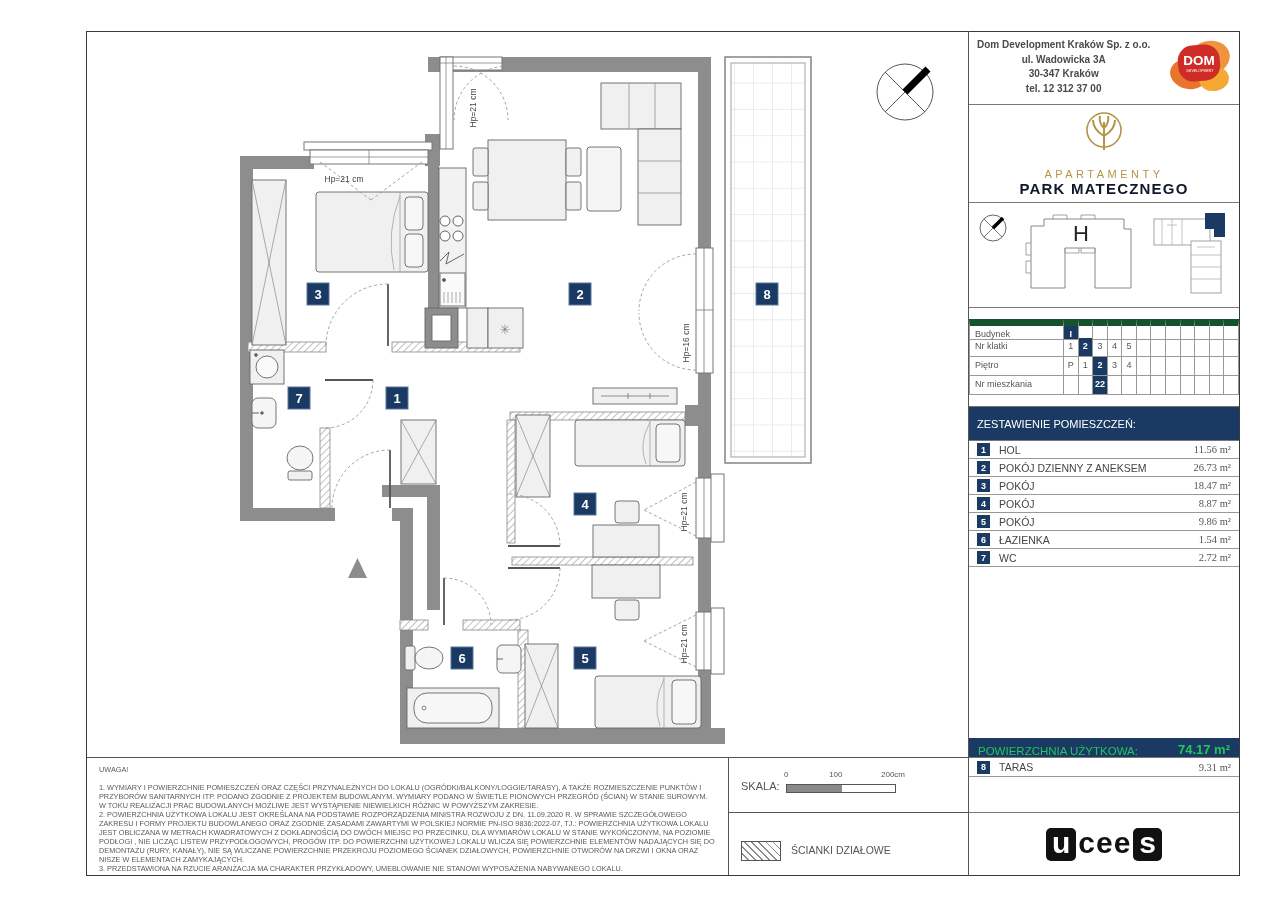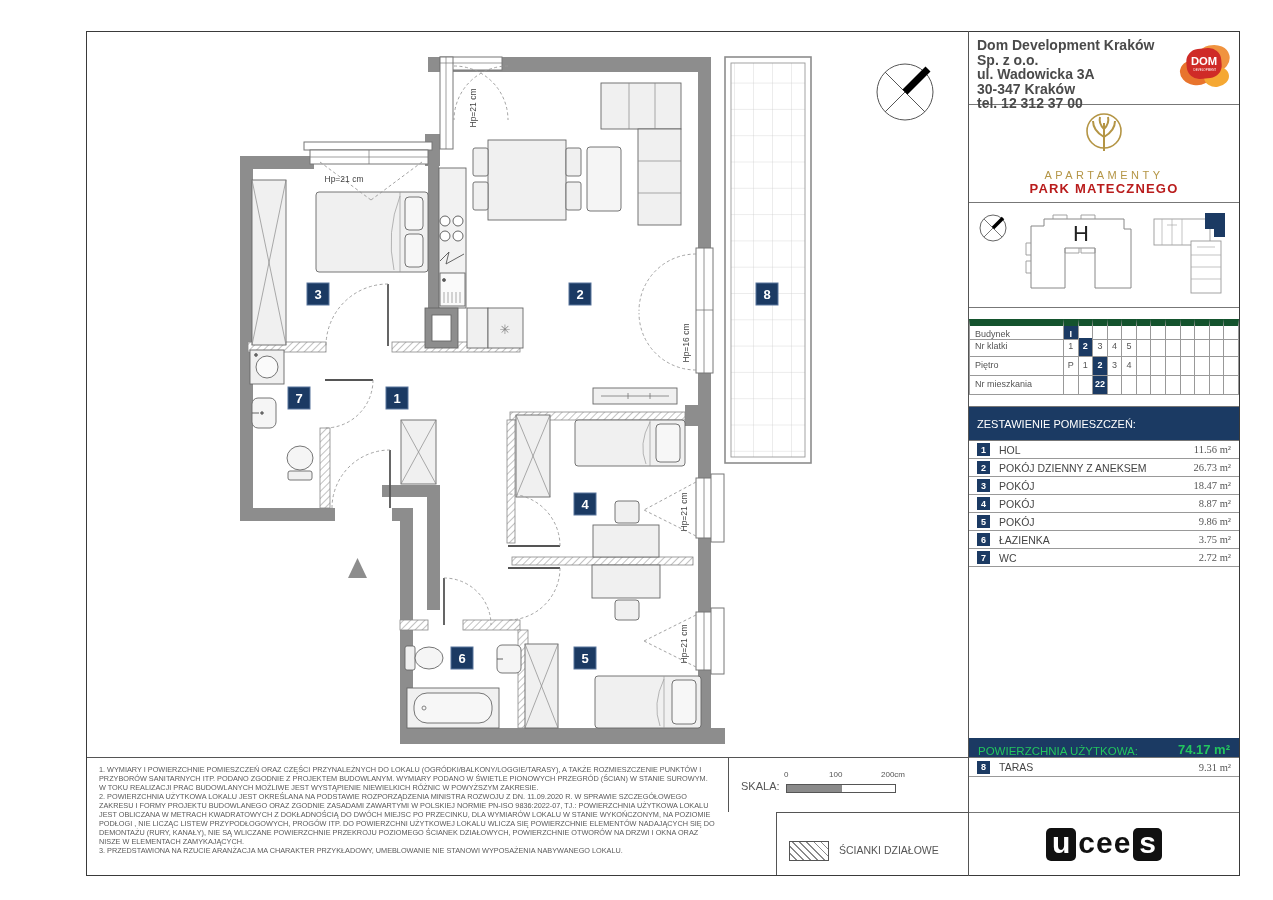--- a/index.html
+++ b/index.html
@@ -11,34 +11,34 @@
   
   #notes{position:absolute;left:87px;top:757px;width:641px;height:118px;border-top:1px solid #555;
     padding:7px 12px;color:#5a5a5a;font-size:7.3px;line-height:1.24;}
   #notes .n-title{margin-bottom:9px;}
   #scalebox{position:absolute;left:728px;top:757px;width:240px;height:55px;border-top:1px solid #555;border-left:1px solid #555;}
   #scalebox .sk-label{position:absolute;left:12px;top:22px;font-size:11px;color:#555;text-align:right;}
   #scalebox .sk-bar{position:absolute;left:57px;top:26px;width:110px;height:9px;border:1px solid #555;background:#fff;}
   #scalebox .sk-half{position:absolute;left:0;top:0;width:55px;height:7px;background:#8a8a8a;}
   #scalebox .sk-tick{position:absolute;top:12px;font-size:8px;color:#555;}
   #scalebox .t0{left:55px;} #scalebox .t100{left:100px;} #scalebox .t200{left:152px;}
-  #legendbox{position:absolute;left:728px;top:812px;width:240px;height:63px;border-top:1px solid #555;border-left:1px solid #555;margin-left:48px;}
+  #legendbox{position:absolute;left:728px;top:812px;width:240px;height:63px;border-top:1px solid #555;border-left:1px solid #555;}
   #legendbox .sw{position:absolute;left:12px;top:28px;width:40px;height:20px;border:1px solid #555;
     background:repeating-linear-gradient(45deg,#fff 0 4px,#8a8a8a 4px 5px);}
   #legendbox .lg-label{position:absolute;left:62px;top:31px;font-size:10.5px;color:#555;}
 
   
   #sidebar{position:absolute;left:968px;top:31px;width:271px;height:845px;border-left:1px solid #555;
     display:flex;flex-direction:column;}
   .sec{border-bottom:1px solid #777;position:relative;}
   .s-company{height:74px;padding:7px 8px;display:flex;justify-content:space-between;}
-  .s-company .addr{font-size:14px;font-weight:bold;color:#4a4a4a;line-height:14.5px;}
+  .s-company .addr{font-size:10px;font-weight:bold;color:#4a4a4a;line-height:14.5px;text-align:center;}
   .s-brand{height:98px;display:flex;flex-direction:column;align-items:center;justify-content:center;}
   .brand-l1{font-size:11px;letter-spacing:3.5px;color:#b49545;margin-top:14px;}
-  .brand-l2{font-size:13px;font-weight:bold;letter-spacing:1.2px;color:#b91c1c;}
+  .brand-l2{font-size:15px;font-weight:bold;letter-spacing:1.2px;color:#0f172a;}
   .s-diagrams{height:105px;}
   .s-table{height:99px;padding-top:11px;}
   .it-row{display:grid;grid-template-columns:95px repeat(12,1fr);height:19px;}
   .it-label{border:1px solid #999;border-top:none;font-size:9px;color:#555;padding:3px 0 0 5px;}
   .it-row:first-child .it-label, .it-row:first-child .it-cell{border-top:7px solid #14532d;}
   .it-cell{border:1px solid #999;border-left:none;border-top:none;font-size:9px;color:#555;text-align:center;padding-top:3px;}
   .it-row .it-cell.hl{background:#1b3a63;color:#fff;font-weight:bold;}
   .s-rooms-header{height:34px;background:#1b3a63;color:#fff;font-size:11px;display:flex;align-items:center;padding-left:8px;}
   .room-row{height:18px;display:flex;align-items:center;padding:0 8px;border-bottom:1px solid #999;font-size:10.5px;color:#444;}
   .rbadge{width:13px;height:13px;background:#1b3a63;color:#fff;font-size:9px;font-weight:bold;
@@ -327,20 +327,21 @@
     <text x="256" y="152" text-anchor="middle">Hp=21 cm</text>
     <text transform="rotate(-90 388 78)" x="388" y="78" text-anchor="middle">Hp=21 cm</text>
     <text transform="rotate(-90 601 313)" x="601" y="313" text-anchor="middle">Hp=16 cm</text>
     <text transform="rotate(-90 599 482)" x="599" y="482" text-anchor="middle">Hp=21 cm</text>
     <text transform="rotate(-90 599 614)" x="599" y="614" text-anchor="middle">Hp=21 cm</text>
   </g>
 </svg>
 </div>
 
 <div id="notes">
+  <div class="n-title">UWAGA!</div>
   <div>1. WYMIARY I POWIERZCHNIE POMIESZCZEŃ ORAZ CZĘŚCI PRZYNALEŻNYCH DO LOKALU (OGRÓDKI/BALKONY/LOGGIE/TARASY), A TAKŻE ROZMIESZCZENIE PUNKTÓW I PRZYBORÓW SANITARNYCH ITP. PODANO ZGODNIE Z PROJEKTEM BUDOWLANYM. WYMIARY PODANO W ŚWIETLE PIONOWYCH PRZEGRÓD (ŚCIAN) W STANIE SUROWYM. W TOKU REALIZACJI PRAC BUDOWLANYCH MOŻLIWE JEST WYSTĄPIENIE NIEWIELKICH RÓŻNIC W POWYŻSZYM ZAKRESIE.</div>
   <div>2. POWIERZCHNIA UŻYTKOWA LOKALU JEST OKREŚLANA NA PODSTAWIE ROZPORZĄDZENIA MINISTRA ROZWOJU Z DN. 11.09.2020 R. W SPRAWIE SZCZEGÓŁOWEGO ZAKRESU I FORMY PROJEKTU BUDOWLANEGO ORAZ ZGODNIE ZASADAMI ZAWARTYMI W POLSKIEJ NORMIE PN-ISO 9836:2022-07, TJ.: POWIERZCHNIA UŻYTKOWA LOKALU JEST OBLICZANA W METRACH KWADRATOWYCH Z DOKŁADNOŚCIĄ DO DWÓCH MIEJSC PO PRZECINKU, DLA WYMIARÓW LOKALU W STANIE WYKOŃCZONYM, NA POZIOMIE PODŁOGI , NIE LICZĄC LISTEW PRZYPODŁOGOWYCH, PROGÓW ITP. DO POWIERZCHNI UŻYTKOWEJ LOKALU WLICZA SIĘ POWIERZCHNIE ELEMENTÓW NADAJĄCYCH SIĘ DO DEMONTAŻU (RURY, KANAŁY), NIE SĄ WLICZANE POWIERZCHNIE PRZEKROJU POZIOMEGO ŚCIANEK DZIAŁOWYCH, POWIERZCHNIE OTWORÓW NA DRZWI I OKNA ORAZ NISZE W ELEMENTACH ZAMYKAJĄCYCH.</div>
   <div>3. PRZEDSTAWIONA NA RZUCIE ARANŻACJA MA CHARAKTER PRZYKŁADOWY, UMEBLOWANIE NIE STANOWI WYPOSAŻENIA NABYWANEGO LOKALU.</div>
 </div>
 
 <div id="scalebox">
   <span class="sk-label">SKALA:</span>
   <span class="sk-tick t0">0</span>
   <span class="sk-tick t100">100</span>
   <span class="sk-tick t200">200cm</span>
@@ -497,21 +498,21 @@
         <span class="room-area">8.87 m²</span>
       </div>
     <div class="room-row">
         <span class="rbadge">5</span>
         <span class="room-name">POKÓJ</span>
         <span class="room-area">9.86 m²</span>
       </div>
     <div class="room-row">
         <span class="rbadge">6</span>
         <span class="room-name">ŁAZIENKA</span>
-        <span class="room-area">3.75 m²</span>
+        <span class="room-area">1.54 m²</span>
       </div>
     <div class="room-row">
         <span class="rbadge">7</span>
         <span class="room-name">WC</span>
         <span class="room-area">2.72 m²</span>
       </div>
   </div>
 
   <div class="s-spacer"></div>
 

